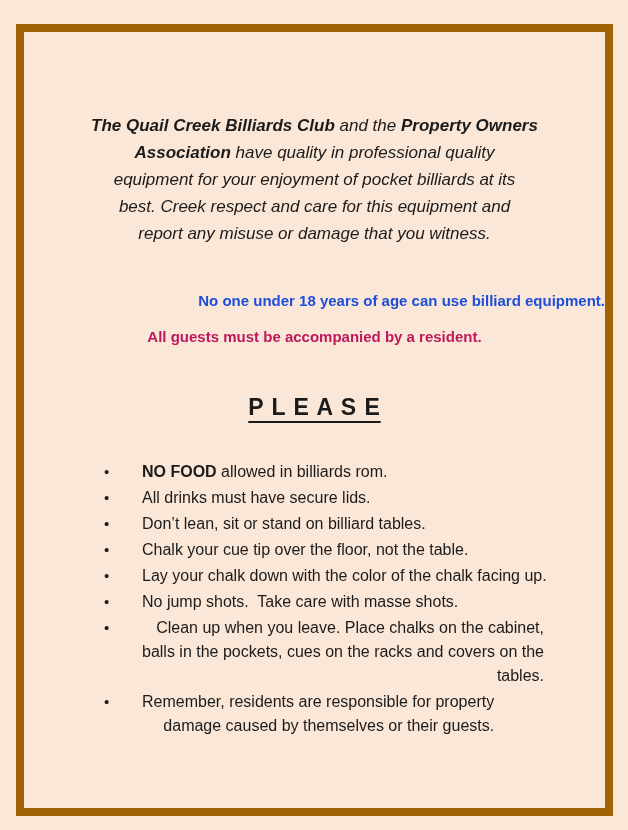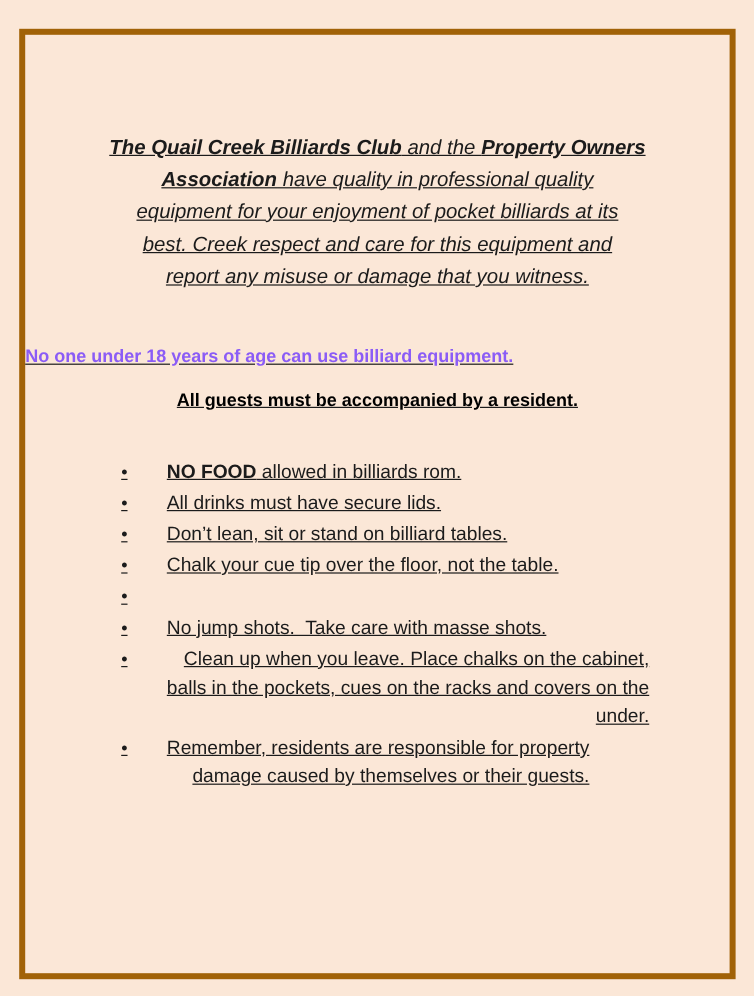--- a/index.html
+++ b/index.html
@@ -14,49 +14,48 @@
     color: #1b1b1b;
     position: relative;
     overflow: hidden;
   }
   .frame {
     position: absolute;
     left: 16px;
     top: 24px;
     right: 15px;
     bottom: 14px;
-    border: 5px solid #a16207;
+    border: 8px solid #a16207;
     box-sizing: border-box;
-    text-decoration: underline;
   }
   .intro {
     margin-top: 80px;
     text-align: center;
     font-style: italic;
     font-size: 17px;
     line-height: 27px;
     font-weight: 400;
   }
   .intro .line { display: block; }
   .intro .b { font-weight: 700; }
   .age-warning {
     margin-top: 44px;
-    text-align: left;
+    text-align: right;
     font-weight: 700;
     font-size: 15px;
     line-height: 19px;
-    color: #8b5cf6;
+    color: #1d4ed8;
   }
   .guests-notice {
     margin-top: 17px;
     text-align: center;
     font-weight: 700;
     font-size: 15px;
     line-height: 19px;
-    color: #000000;
+    color: #be185d;
   }
   .please-heading {
     margin: 47px 0 0 0;
     text-align: center;
     font-size: 23px;
     line-height: 28px;
     font-weight: 700;
     letter-spacing: 1px;
   }
   .please-heading span {
@@ -99,51 +98,53 @@
     <span class="line"><span class="b">Association</span><span> have quality in professional quality</span></span>
     <span class="line">equipment for your enjoyment of pocket billiards at its</span>
     <span class="line">best. Creek respect and care for this equipment and</span>
     <span class="line">report any misuse or damage that you witness.</span>
   </div>
 
   <div class="age-warning">No one under 18 years of age can use billiard equipment.</div>
 
   <div class="guests-notice">All guests must be accompanied by a resident.</div>
 
+  <div class="please-heading"><span>P L E A S E</span></div>
 
   <ul class="rules">
     <li>
       <span class="bullet">•</span>
       <span class="li-text"><span class="b">NO FOOD</span><span> allowed in billiards rom.</span></span>
     </li>
     <li>
       <span class="bullet">•</span>
       <span class="li-text">All drinks must have secure lids.</span>
     </li>
     <li>
       <span class="bullet">•</span>
       <span class="li-text">Don’t lean, sit or stand on billiard tables.</span>
     </li>
     <li>
       <span class="bullet">•</span>
       <span class="li-text">Chalk your cue tip over the floor, not the table.</span>
     </li>
     <li>
       <span class="bullet">•</span>
+      <span class="li-text">Lay your chalk down with the color of the chalk facing up.</span>
     </li>
     <li>
       <span class="bullet">•</span>
       <span class="li-text">No jump shots.&nbsp; Take care with masse shots.</span>
     </li>
     <li>
       <span class="bullet">•</span>
       <span class="li-text">
         <span class="line">Clean up when you leave. Place chalks on the cabinet,</span>
         <span class="line">balls in the pockets, cues on the racks and covers on the</span>
-        <span class="line">under.</span>
+        <span class="line">tables.</span>
       </span>
     </li>
     <li>
       <span class="bullet">•</span>
       <span class="li-text">
         <span class="line">Remember, residents are responsible for property</span>
         <span class="line">damage caused by themselves or their guests.</span>
       </span>
     </li>
   </ul>

